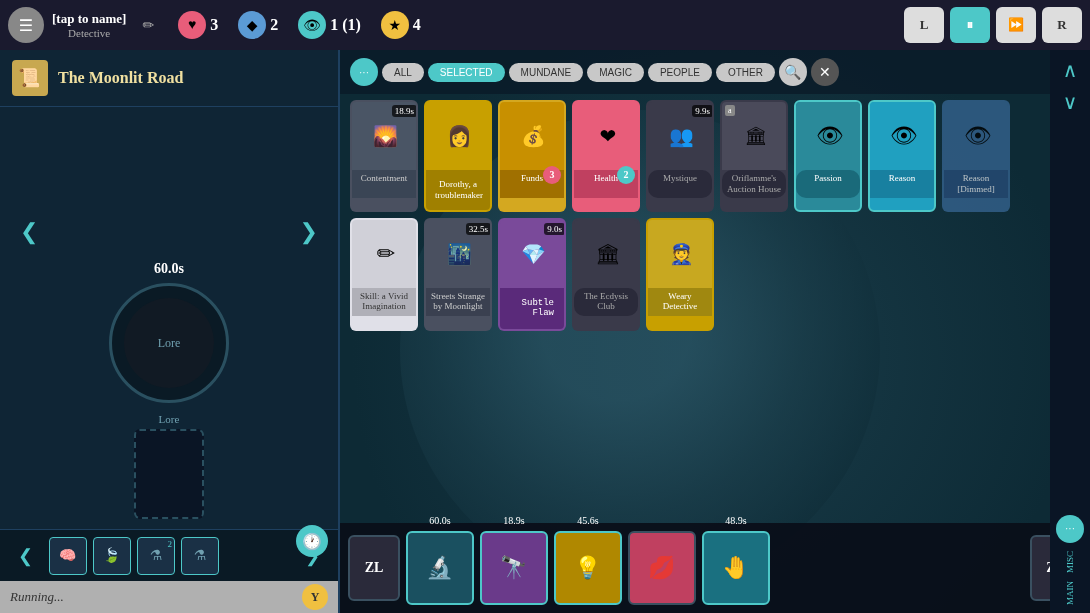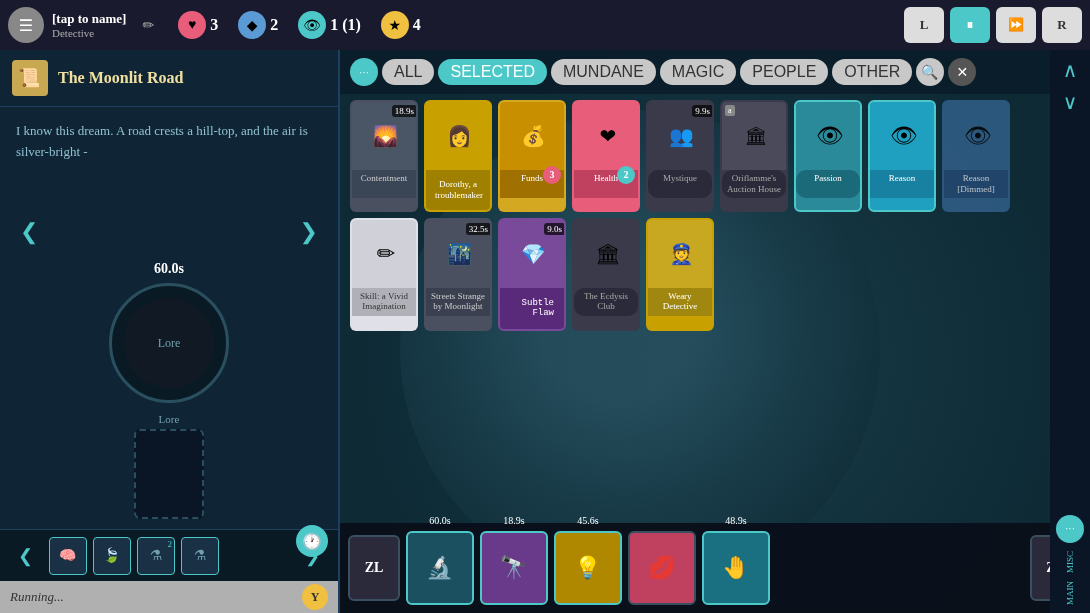--- a/index.html
+++ b/index.html
@@ -67,20 +67,21 @@
       color: white;
       margin-right: 8px;
     }
     .character-info .tap-name {
       font-size: 13px;
       font-weight: bold;
     }
     .character-info .char-class {
       font-size: 11px;
       color: #aaa;
+      text-align: center;
     }
 
     .edit-icon {
       color: #aaa;
       font-size: 14px;
       cursor: pointer;
       margin-right: 10px;
     }
 
     .stat-item {
@@ -337,21 +338,21 @@
       justify-content: center;
       color: white;
       font-size: 10px;
       cursor: pointer;
     }
     .filter-btn {
       padding: 4px 12px;
       border-radius: 14px;
       background: #c8c8c8;
       color: #333;
-      font-size: 16px;
+      font-size: 10px;
       cursor: pointer;
       border: none;
     }
     .filter-btn.active {
       background: #4dc8c8;
       color: white;
     }
     .search-icon-btn {
       width: 28px;
       height: 28px;
@@ -601,21 +602,20 @@
     <div class="top-btn">⏩</div>
     <div class="top-btn">R</div>
   </div>
 </div>
 
 <div class="left-panel">
   <div class="story-header">
     <div class="story-icon">📜</div>
     <span class="story-title">The Moonlit Road</span>
   </div>
-  <div class="story-text">I know this dream. A road crests a hill-top, and the air is silver-bright -</div>
 
   <div class="left-nav">
     <span class="nav-arrow">❮</span>
     <span class="nav-arrow">❯</span>
   </div>
 
   <div class="timer-section">
     <span class="timer-value">60.0s</span>
     <div class="timer-circle">
       <div class="timer-inner">

